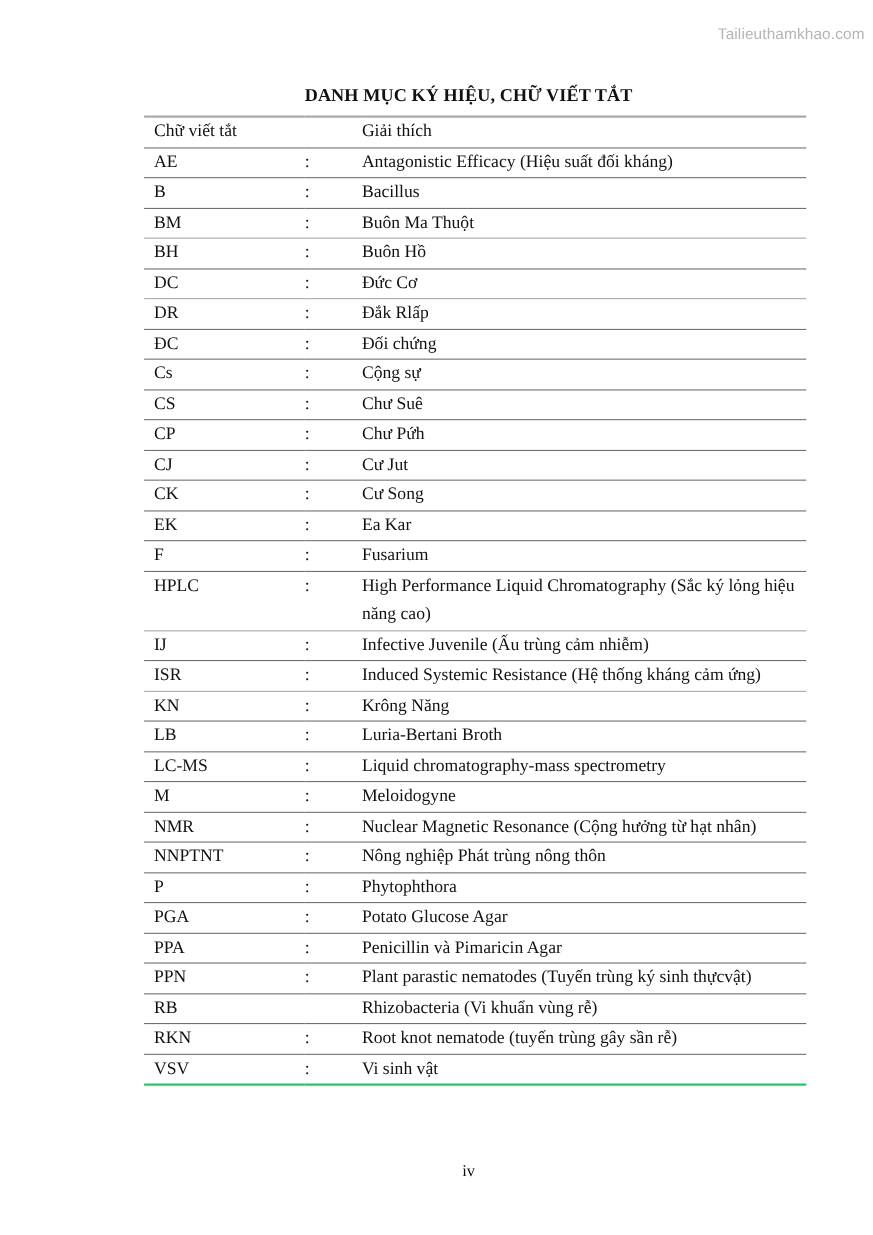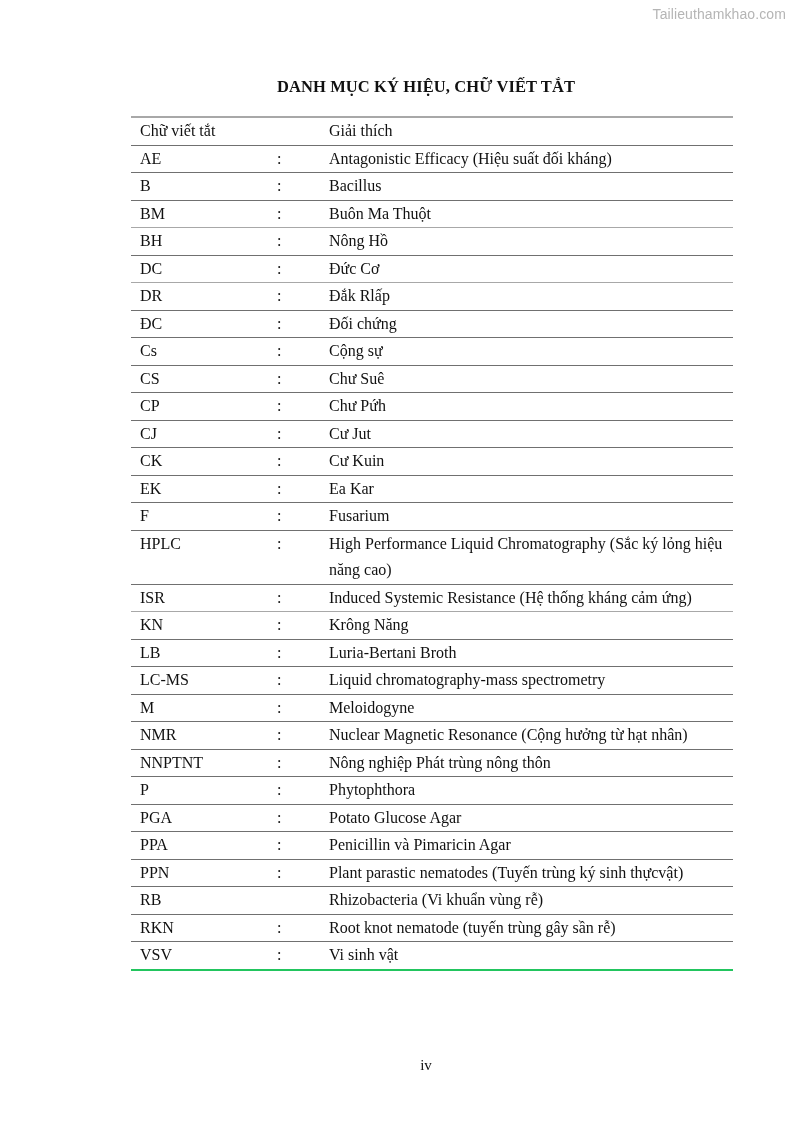--- a/index.html
+++ b/index.html
@@ -10,40 +10,40 @@
     body {
       width: 794px;
       height: 1123px;
       position: relative;
       overflow: hidden;
       font-family: "Liberation Serif", "DejaVu Serif", serif;
       color: #111111;
     }
     .watermark {
       position: absolute;
-      top: 6px;
+      top: 22px;
       right: 8px;
       font-family: "Liberation Sans", "DejaVu Sans", sans-serif;
       font-size: 14px;
       color: #b5b5b5;
       letter-spacing: 0.1px;
     }
     .page-title {
       position: absolute;
       top: 77px;
       left: 0;
       width: 852px;
       text-align: center;
       font-weight: bold;
       font-size: 16.5px;
       letter-spacing: 0.1px;
     }
     .abbr-table {
       position: absolute;
-      top: 116px;
+      top: 105px;
       left: 131px;
       width: 602px;
       border-collapse: collapse;
       font-size: 16px;
     }
     .abbr-table td {
       padding: 0;
       vertical-align: top;
       border-top: 1.5px solid #707070;
       line-height: 26.5px;
@@ -103,21 +103,21 @@
         <td class="col-desc italic">Bacillus</td>
       </tr>
       <tr>
         <td class="col-abbr">BM</td>
         <td class="col-sep">:</td>
         <td class="col-desc">Buôn Ma Thuột</td>
       </tr>
       <tr class="alt">
         <td class="col-abbr">BH</td>
         <td class="col-sep">:</td>
-        <td class="col-desc">Nông Hồ</td>
+        <td class="col-desc">Buôn Hồ</td>
       </tr>
       <tr>
         <td class="col-abbr">DC</td>
         <td class="col-sep">:</td>
         <td class="col-desc">Đức Cơ</td>
       </tr>
       <tr class="alt">
         <td class="col-abbr">DR</td>
         <td class="col-sep">:</td>
         <td class="col-desc">Đắk Rlấp</td>
@@ -143,36 +143,41 @@
         <td class="col-desc">Chư Pứh</td>
       </tr>
       <tr>
         <td class="col-abbr">CJ</td>
         <td class="col-sep">:</td>
         <td class="col-desc">Cư Jut</td>
       </tr>
       <tr>
         <td class="col-abbr">CK</td>
         <td class="col-sep">:</td>
-        <td class="col-desc">Cư Kuin</td>
+        <td class="col-desc">Cư Song</td>
       </tr>
       <tr>
         <td class="col-abbr">EK</td>
         <td class="col-sep">:</td>
         <td class="col-desc">Ea Kar</td>
       </tr>
       <tr>
         <td class="col-abbr">F</td>
         <td class="col-sep">:</td>
         <td class="col-desc italic">Fusarium</td>
       </tr>
       <tr>
         <td class="col-abbr">HPLC</td>
         <td class="col-sep">:</td>
         <td class="col-desc">High Performance Liquid Chromatography (Sắc ký lỏng hiệu năng cao)</td>
+      </tr>
+      <tr class="alt">
+        <td class="col-abbr">IJ</td>
+        <td class="col-sep">:</td>
+        <td class="col-desc">Infective Juvenile (Ấu trùng cảm nhiễm)</td>
       </tr>
       <tr>
         <td class="col-abbr">ISR</td>
         <td class="col-sep">:</td>
         <td class="col-desc">Induced Systemic Resistance (Hệ thống kháng cảm ứng)</td>
       </tr>
       <tr class="alt">
         <td class="col-abbr">KN</td>
         <td class="col-sep">:</td>
         <td class="col-desc">Krông Năng</td>

